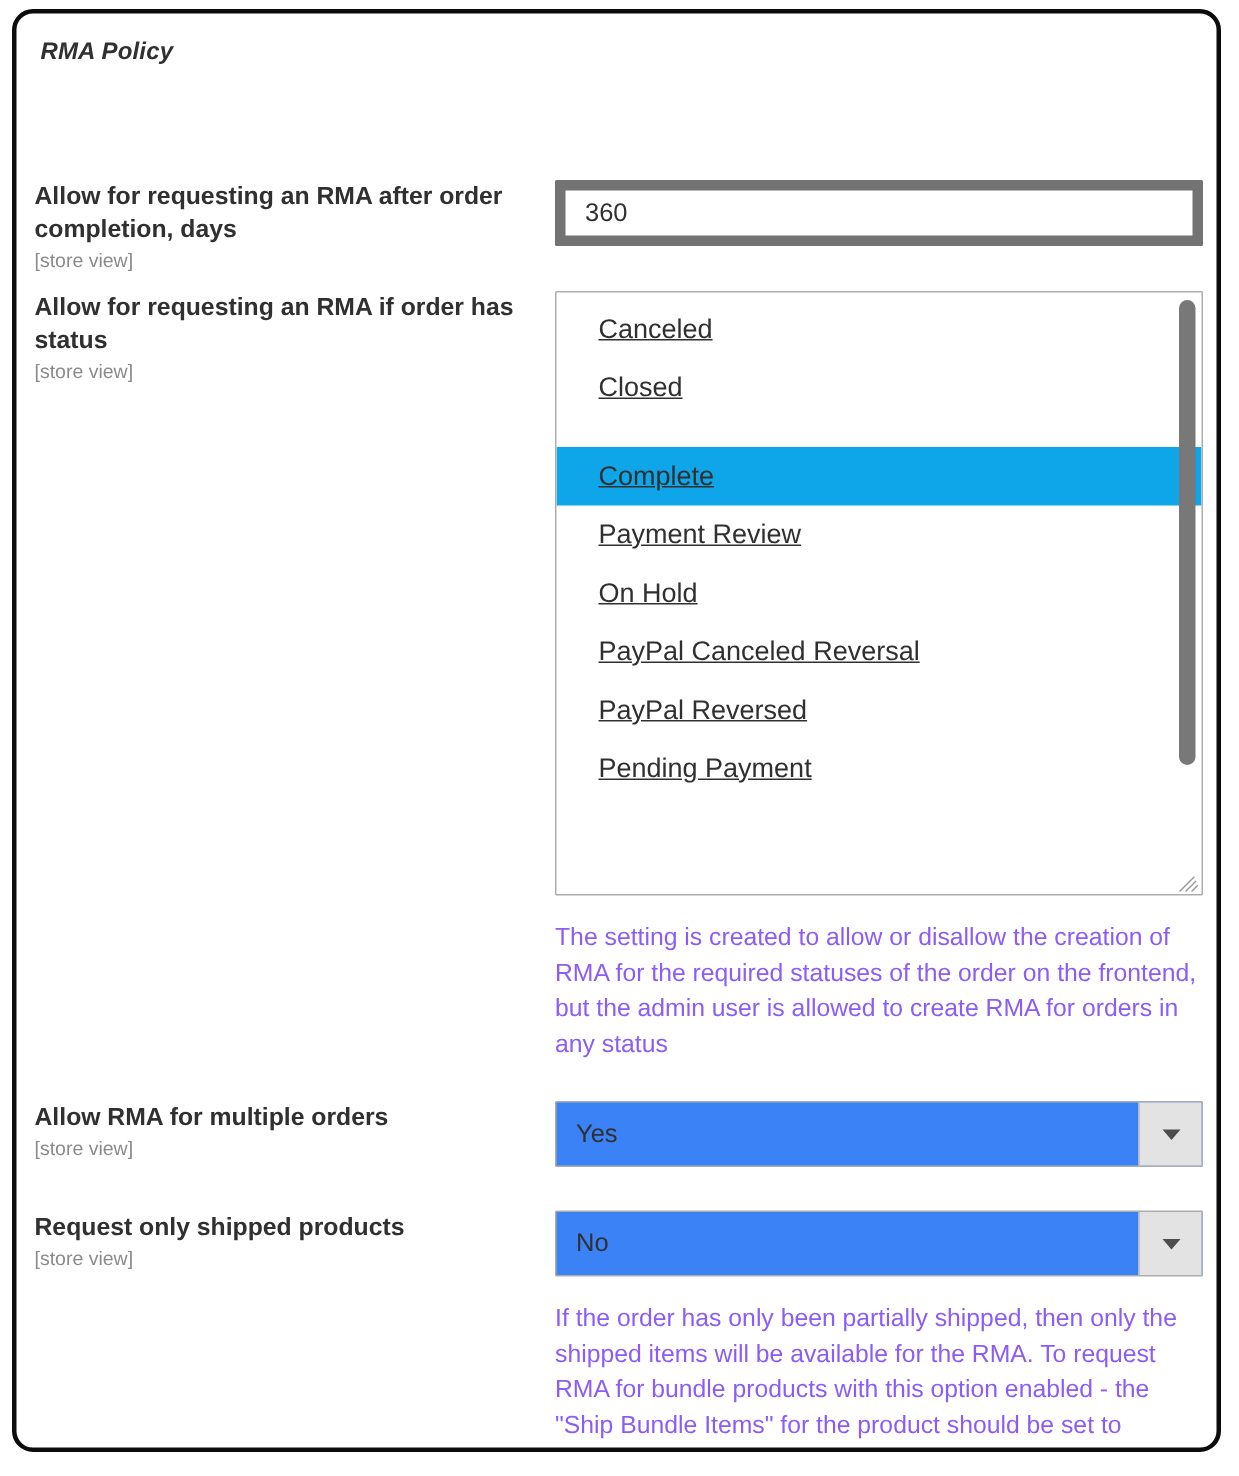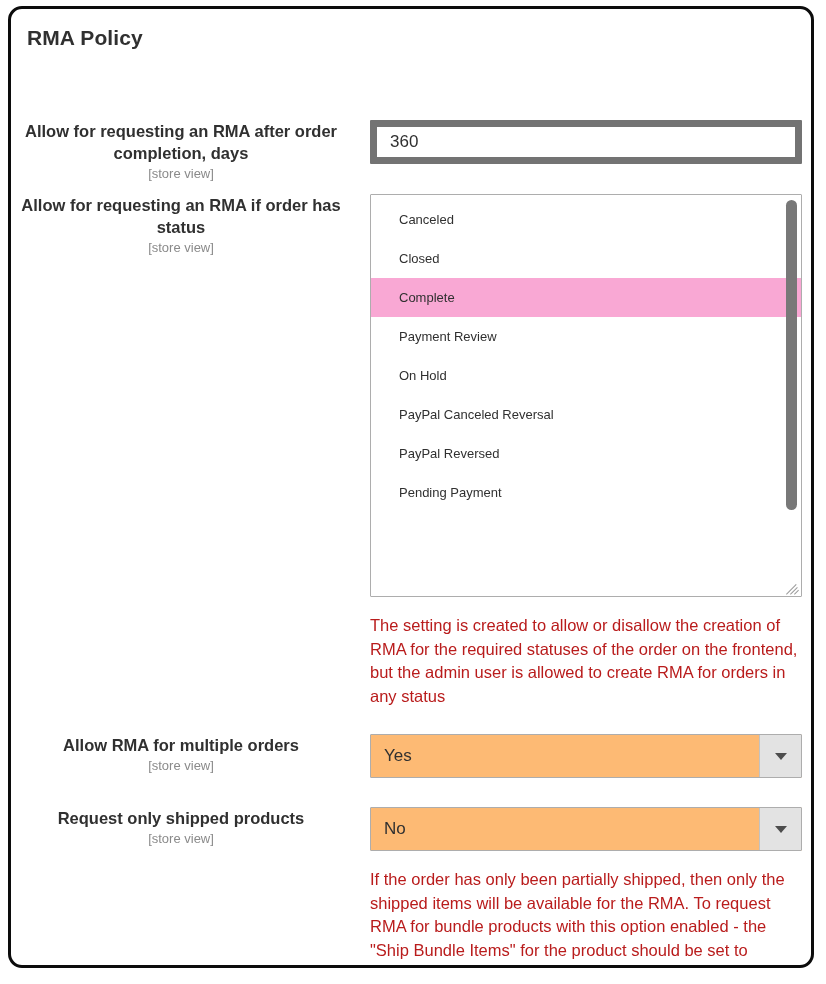--- a/index.html
+++ b/index.html
@@ -24,38 +24,39 @@
     border: 3px solid #0c0c0c;
     border-radius: 14px;
     background: #ffffff;
     overflow: hidden;
   }
 
   .panel-title {
     position: absolute;
     left: 16px;
     top: 17px;
-    font-size: 21px;
+    font-size: 16px;
     font-weight: bold;
     color: #303030;
     letter-spacing: 0.1px;
+    font-style: italic;
   }
 
   
   .field {
     position: absolute;
     left: 0;
     width: 100%;
   }
 
   .label-col {
     position: absolute;
-    left: 0;
+    left: 12px;
     width: 340px;
-    text-align: center;
+    text-align: left;
     box-sizing: border-box;
     padding-right: 0px;
   }
   .label-text {
     display: block;
     font-size: 16.5px;
     font-weight: bold;
     color: #303030;
     line-height: 22px;
   }
@@ -100,29 +101,31 @@
   }
   .listbox-inner {
     position: absolute;
     left: 0;
     top: 5px;
     width: 100%;
   }
   .option {
     height: 39px;
     line-height: 39px;
-    font-size: 13px;
+    font-size: 18px;
     color: #303030;
     padding-left: 28px;
     box-sizing: border-box;
     white-space: nowrap;
     overflow: hidden;
+    text-decoration: underline;
   }
   .option.selected {
-    background: #f9a8d4;
+    background: #0ea5e9;
+    margin-top: 20px;
   }
   .lb-scrollbar {
     position: absolute;
     right: 3px;
     top: 0;
     width: 13px;
     height: 100%;
   }
   .lb-thumb {
     position: absolute;
@@ -151,31 +154,31 @@
   }
   .resize-grip i:nth-child(1) { width: 14px; left: 1px;  top: 14px; }
   .resize-grip i:nth-child(2) { width: 10px; left: 5px;  top: 14px; }
   .resize-grip i:nth-child(3) { width: 6px;  left: 9px;  top: 14px; }
 
   
   .help-text {
     width: 437px;
     font-size: 16.5px;
     line-height: 23.5px;
-    color: #b91c1c;
+    color: #8b5cf6;
   }
 
   
   .select {
     box-sizing: border-box;
     position: relative;
     width: 432px;
     height: 44px;
     border: 1px solid #adadad;
-    background: #fdba74;
+    background: #3b82f6;
     border-radius: 1px;
   }
   .select-value {
     position: absolute;
     left: 13px;
     top: 0;
     right: 48px;
     height: 100%;
     line-height: 42px;
     font-size: 17px;

